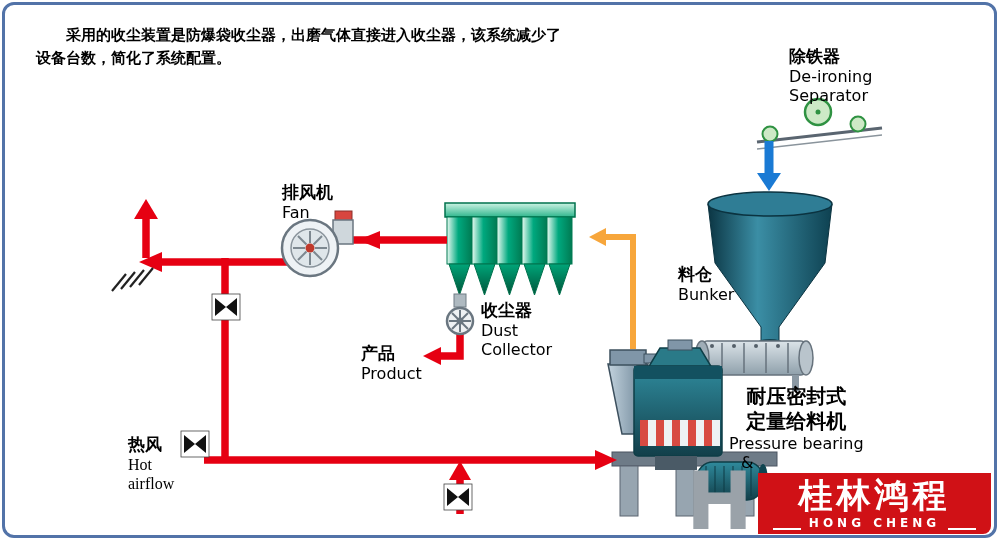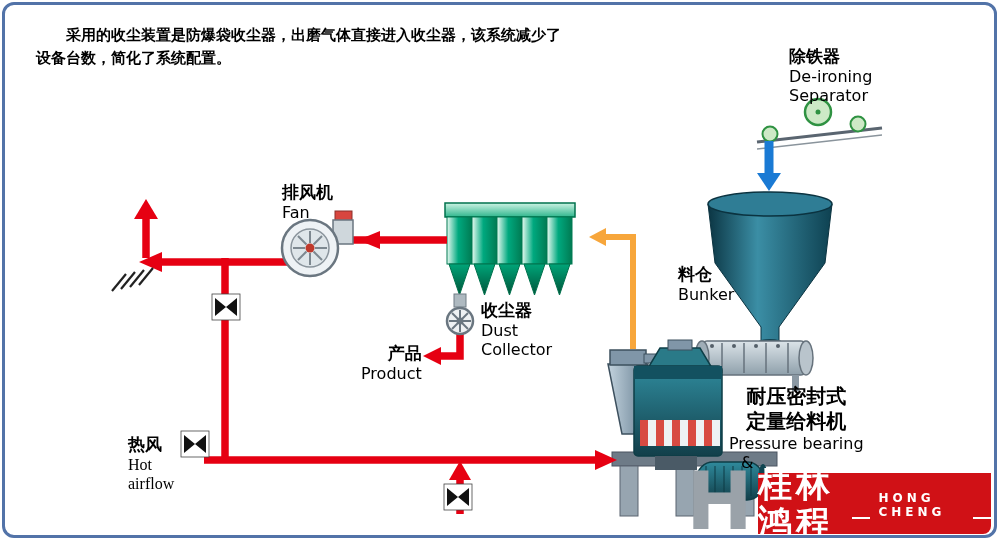--- a/index.html
+++ b/index.html
@@ -27,32 +27,32 @@
 
   .lbl { position:absolute; z-index:3; color:#000000; }
   .lbl .cn { font-size:17px; font-weight:bold; line-height:1.25; display:block; }
   .lbl .en { font-size:16px; font-weight:500; line-height:1.2; display:block; }
   .lbl-feeder .cn { font-size:20px;text-align:center; }
   .lbl-feeder .amp { padding-left:12px; }
 
   .lbl-deironing { left:789px; top:46px; }
   .lbl-fan       { left:282px; top:182px; }
   .lbl-collector { left:474px; top:300px;margin-left:7px; }
-  .lbl-product   { left:361px; top:343px;text-align:right; }
+  .lbl-product   { left:361px; top:343px; }
   .lbl-bunker    { left:678px; top:264px; }
   .lbl-feeder    { left:729px; top:384px; }
   .lbl-hotair    { left:128px; top:434px;font-family:Liberation Serif, serif; }
 
   
   .logo-h { position:absolute; left:686px; top:462px; z-index:2; font-size:80px;
             font-weight:bold; line-height:1; color:#9aa2a9;
             font-family:"DejaVu Sans",sans-serif; }
   .logo-red { position:absolute; left:758px; top:473px; width:233px; height:61px;
               background:var(--logo-red,#d01116); z-index:4;
-              display:flex; align-items:center; justify-content:center;
+              display:flex; flex-direction:column; align-items:center; justify-content:center;
               border-radius:0 0 8px 0; }
   .logo-cn { font-size:34px; font-weight:bold; color:#fff; letter-spacing:4px; line-height:1.1; }
   .logo-en { display:flex; align-items:flex-end; gap:8px; color:#fff;
              font-size:12px; letter-spacing:4px; font-weight:bold; margin-top:2px; }
   .logo-en .rule { display:inline-block; width:28px; height:2px; background:#fff; }
 </style>
 </head>
 <body>
 
 <div class="canvas">

